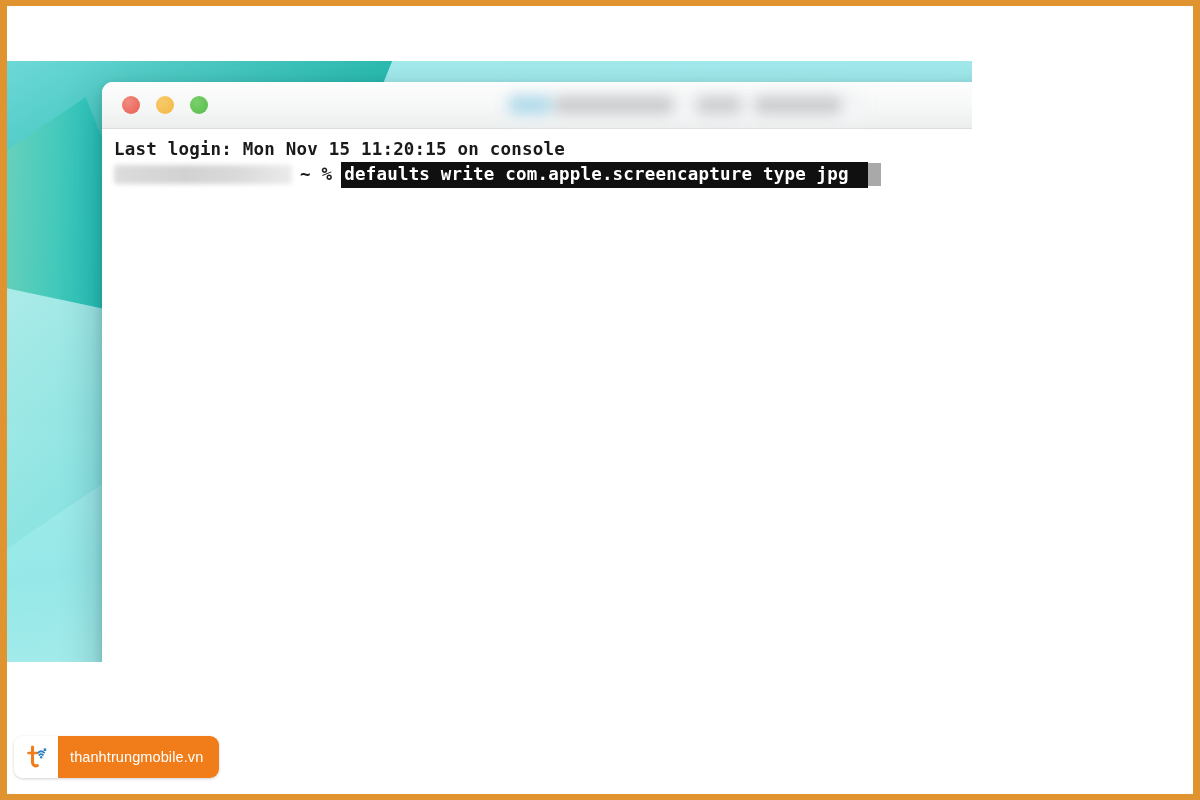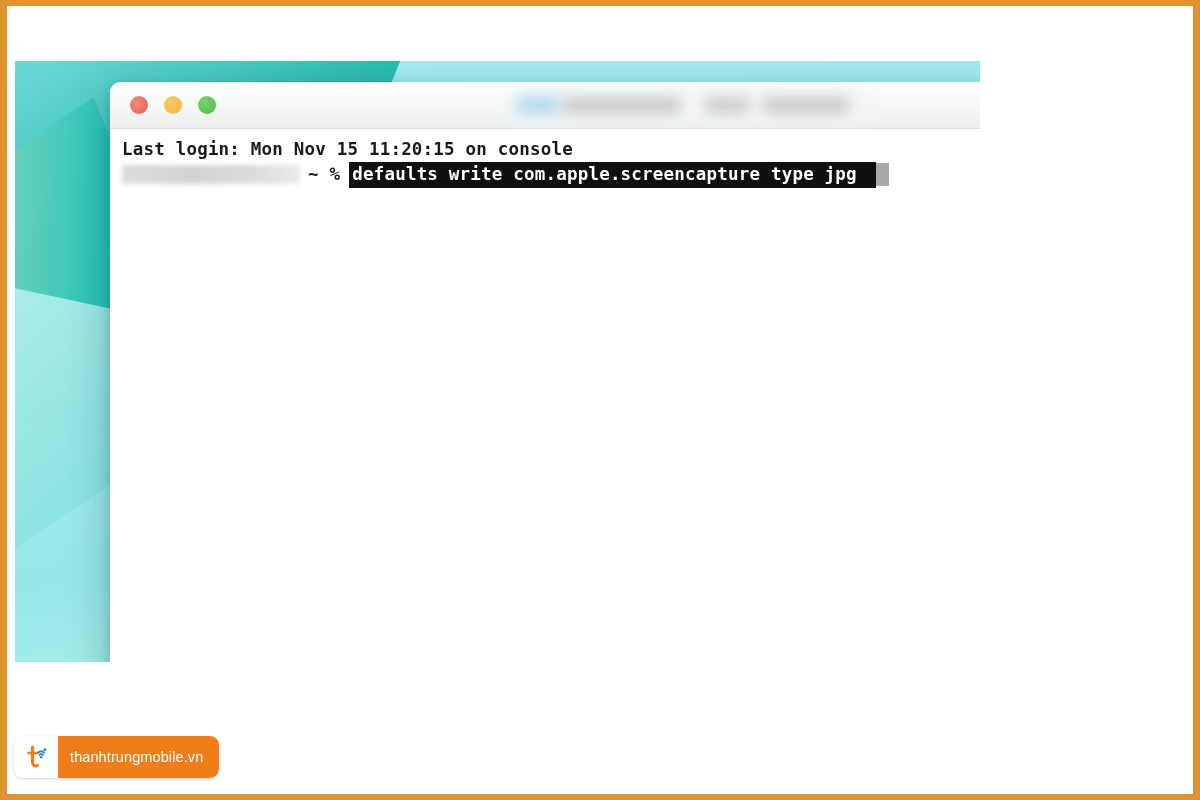--- a/index.html
+++ b/index.html
@@ -17,21 +17,21 @@
     width:1200px; height:800px;
     background:#ffffff;
     border:7px solid #e0942f;
     border-top-width:6px;
     border-bottom-width:6px;
   }
 
   
   #wallpaper {
     position:absolute;
-    left:8px; top:55px;
+    left:0; top:55px;
     width:965px; height:667px;
     overflow:hidden;
     background:linear-gradient(170deg,#a6ecee 0%,#9fe9ec 28%,#b4f0f0 55%,#c4f3f2 78%,#d8f7f5 100%);
   }
   
   .wp-shape { position:absolute; }
   #wp-a {
     left:-120px; top:-40px; width:420px; height:420px;
     background:linear-gradient(135deg,#7fe0e2 0%,#17b3a4 60%,#0e9d93 100%);
     transform:rotate(22deg) skewY(-18deg);

